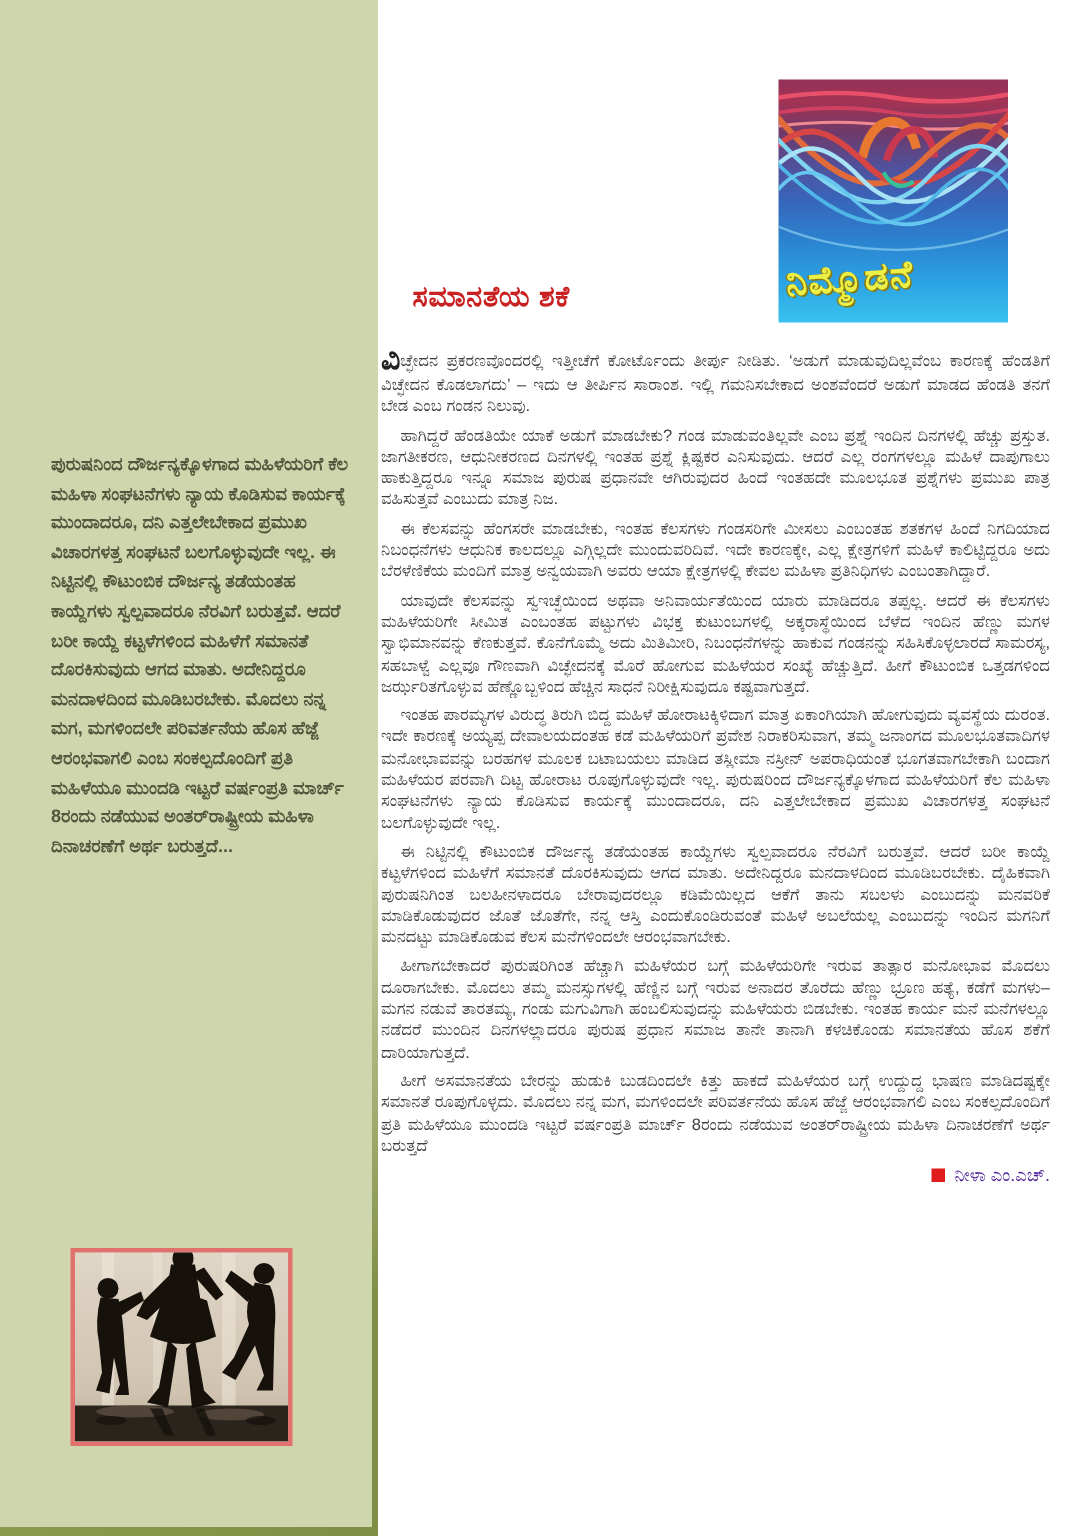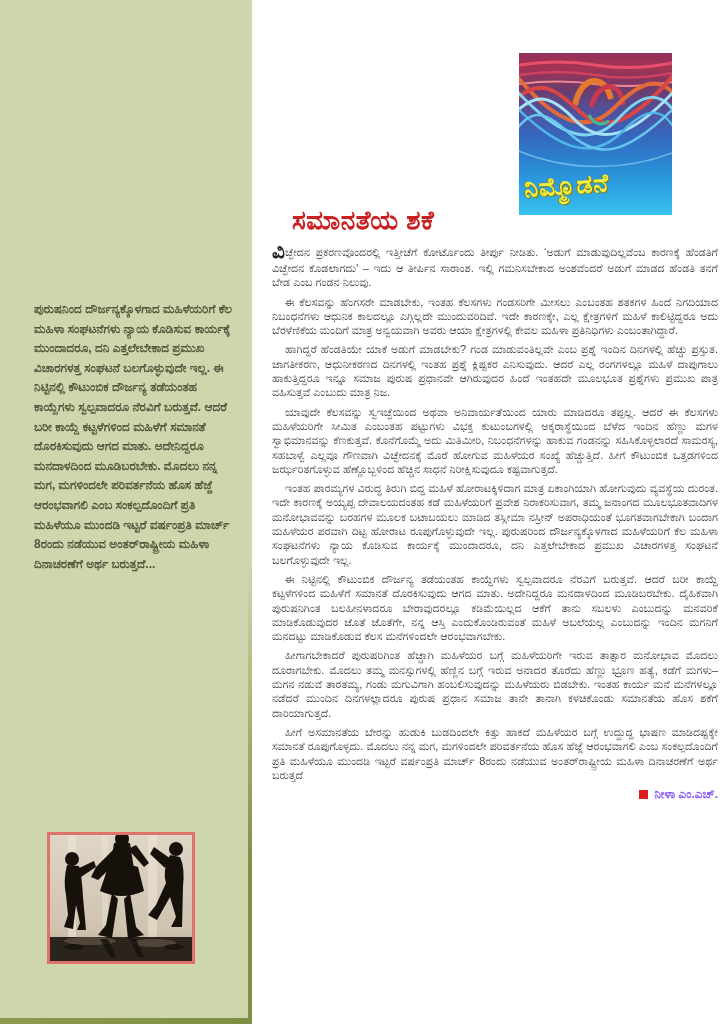--- a/index.html
+++ b/index.html
@@ -38,34 +38,34 @@
   }
   .logo svg{position:absolute;left:0;top:0;}
   .logo-text{
     position:absolute;left:5px;bottom:16px;width:145px;
     font-size:25px;font-weight:bold;color:#ecef45;
     transform:rotate(-4deg);letter-spacing:1px;
     text-shadow:1px 1px 0 #8a7a10, -1px 0 0 #8a7a10;
     white-space:nowrap;
   }
   .article-title{
-    position:absolute;left:275px;top:188px;margin:17px;
-    font-size:26px;font-weight:bold;color:#c92121;letter-spacing:0.5px;text-align:center;
+    position:absolute;left:275px;top:188px;margin:0;
+    font-size:19px;font-weight:bold;color:#c92121;letter-spacing:0.5px;text-align:center;
   }
   .article-body{
-    position:absolute;left:272px;top:230px;width:446px;
-    font-size:11px;line-height:14.3px;color:#3f3f3f;text-align:justify;margin-top:11px;
+    position:absolute;left:254px;top:230px;width:446px;
+    font-size:11px;line-height:14.3px;color:#3f3f3f;text-align:justify;
   }
   .article-body p{margin:0 0 5px 0;text-indent:13px;}
   .article-body p.lead{text-indent:0;}
   .dropcap{
     font-size:20px;font-weight:bold;color:#222;line-height:1;vertical-align:-2px;
   }
   .byline{
-    margin-top:3px;text-align:right;font-weight:bold;color:#8b5cf6;
+    margin-top:3px;text-align:right;font-weight:normal;color:#4c1d95;
     font-size:12px;text-indent:0;
   }
   .author-bullet{
     display:inline-block;width:9px;height:9px;background:#e01d1d;
     margin-right:6px;vertical-align:-1px;
   }
   .source-line{
     position:absolute;left:268px;top:955px;width:446px;
     text-align:right;font-size:10.5px;color:#4a4a4a;
   }
@@ -145,22 +145,22 @@
       <path d="M70,62 q8,14 20,6" stroke="#35c09a" stroke-width="3" fill="none"></path>
       <path d="M-5,96 C50,120 110,118 158,98" stroke="#9adcf4" stroke-width="1.5" fill="none" opacity="0.6"></path>
     </svg>
     <div class="logo-text">ನಿಮ್ಮೊಡನೆ</div>
   </div>
 
   <h1 class="article-title">ಸಮಾನತೆಯ ಶಕೆ</h1>
 
   <div class="article-body">
     <p class="lead"><span class="dropcap">ವಿ</span><span>ಚ್ಛೇದನ ಪ್ರಕರಣವೊಂದರಲ್ಲಿ ಇತ್ತೀಚೆಗೆ ಕೋರ್ಟೊಂದು ತೀರ್ಪು ನೀಡಿತು. ‘ಅಡುಗೆ ಮಾಡುವುದಿಲ್ಲವೆಂಬ ಕಾರಣಕ್ಕೆ ಹೆಂಡತಿಗೆ ವಿಚ್ಛೇದನ ಕೊಡಲಾಗದು’ – ಇದು ಆ ತೀರ್ಪಿನ ಸಾರಾಂಶ. ಇಲ್ಲಿ ಗಮನಿಸಬೇಕಾದ ಅಂಶವೆಂದರೆ ಅಡುಗೆ ಮಾಡದ ಹೆಂಡತಿ ತನಗೆ ಬೇಡ ಎಂಬ ಗಂಡನ ನಿಲುವು.</span></p>
+    <p>ಹಾಗಿದ್ದರೆ ಹೆಂಡತಿಯೇ ಯಾಕೆ ಅಡುಗೆ ಮಾಡಬೇಕು? ಗಂಡ ಮಾಡುವಂತಿಲ್ಲವೇ ಎಂಬ ಪ್ರಶ್ನೆ ಇಂದಿನ ದಿನಗಳಲ್ಲಿ ಹೆಚ್ಚು ಪ್ರಸ್ತುತ. ಜಾಗತೀಕರಣ, ಆಧುನೀಕರಣದ ದಿನಗಳಲ್ಲಿ ಇಂತಹ ಪ್ರಶ್ನೆ ಕ್ಲಿಷ್ಟಕರ ಎನಿಸುವುದು. ಆದರೆ ಎಲ್ಲ ರಂಗಗಳಲ್ಲೂ ಮಹಿಳೆ ದಾಪುಗಾಲು ಹಾಕುತ್ತಿದ್ದರೂ ಇನ್ನೂ ಸಮಾಜ ಪುರುಷ ಪ್ರಧಾನವೇ ಆಗಿರುವುದರ ಹಿಂದೆ ಇಂತಹದೇ ಮೂಲಭೂತ ಪ್ರಶ್ನೆಗಳು ಪ್ರಮುಖ ಪಾತ್ರ ವಹಿಸುತ್ತವೆ ಎಂಬುದು ಮಾತ್ರ ನಿಜ.</p>
     <p>ಈ ಕೆಲಸವನ್ನು ಹೆಂಗಸರೇ ಮಾಡಬೇಕು, ಇಂತಹ ಕೆಲಸಗಳು ಗಂಡಸರಿಗೇ ಮೀಸಲು ಎಂಬಂತಹ ಶತಕಗಳ ಹಿಂದೆ ನಿಗದಿಯಾದ ನಿಬಂಧನೆಗಳು ಆಧುನಿಕ ಕಾಲದಲ್ಲೂ ಎಗ್ಗಿಲ್ಲದೇ ಮುಂದುವರಿದಿವೆ. ಇದೇ ಕಾರಣಕ್ಕೇ, ಎಲ್ಲ ಕ್ಷೇತ್ರಗಳಿಗೆ ಮಹಿಳೆ ಕಾಲಿಟ್ಟಿದ್ದರೂ ಅದು ಬೆರಳೆಣಿಕೆಯ ಮಂದಿಗೆ ಮಾತ್ರ ಅನ್ವಯವಾಗಿ ಅವರು ಆಯಾ ಕ್ಷೇತ್ರಗಳಲ್ಲಿ ಕೇವಲ ಮಹಿಳಾ ಪ್ರತಿನಿಧಿಗಳು ಎಂಬಂತಾಗಿದ್ದಾರೆ.</p>
-    <p>ಹಾಗಿದ್ದರೆ ಹೆಂಡತಿಯೇ ಯಾಕೆ ಅಡುಗೆ ಮಾಡಬೇಕು? ಗಂಡ ಮಾಡುವಂತಿಲ್ಲವೇ ಎಂಬ ಪ್ರಶ್ನೆ ಇಂದಿನ ದಿನಗಳಲ್ಲಿ ಹೆಚ್ಚು ಪ್ರಸ್ತುತ. ಜಾಗತೀಕರಣ, ಆಧುನೀಕರಣದ ದಿನಗಳಲ್ಲಿ ಇಂತಹ ಪ್ರಶ್ನೆ ಕ್ಲಿಷ್ಟಕರ ಎನಿಸುವುದು. ಆದರೆ ಎಲ್ಲ ರಂಗಗಳಲ್ಲೂ ಮಹಿಳೆ ದಾಪುಗಾಲು ಹಾಕುತ್ತಿದ್ದರೂ ಇನ್ನೂ ಸಮಾಜ ಪುರುಷ ಪ್ರಧಾನವೇ ಆಗಿರುವುದರ ಹಿಂದೆ ಇಂತಹದೇ ಮೂಲಭೂತ ಪ್ರಶ್ನೆಗಳು ಪ್ರಮುಖ ಪಾತ್ರ ವಹಿಸುತ್ತವೆ ಎಂಬುದು ಮಾತ್ರ ನಿಜ.</p>
     <p>ಯಾವುದೇ ಕೆಲಸವನ್ನು ಸ್ವಇಚ್ಛೆಯಿಂದ ಅಥವಾ ಅನಿವಾರ್ಯತೆಯಿಂದ ಯಾರು ಮಾಡಿದರೂ ತಪ್ಪಲ್ಲ. ಆದರೆ ಈ ಕೆಲಸಗಳು ಮಹಿಳೆಯರಿಗೇ ಸೀಮಿತ ಎಂಬಂತಹ ಪಟ್ಟುಗಳು ವಿಭಕ್ತ ಕುಟುಂಬಗಳಲ್ಲಿ ಅಕ್ಕರಾಸ್ಥೆಯಿಂದ ಬೆಳೆದ ಇಂದಿನ ಹೆಣ್ಣು ಮಗಳ ಸ್ವಾಭಿಮಾನವನ್ನು ಕೆಣಕುತ್ತವೆ. ಕೊನೆಗೊಮ್ಮೆ ಅದು ಮಿತಿಮೀರಿ, ನಿಬಂಧನೆಗಳನ್ನು ಹಾಕುವ ಗಂಡನನ್ನು ಸಹಿಸಿಕೊಳ್ಳಲಾರದೆ ಸಾಮರಸ್ಯ, ಸಹಬಾಳ್ವೆ ಎಲ್ಲವೂ ಗೌಣವಾಗಿ ವಿಚ್ಛೇದನಕ್ಕೆ ಮೊರೆ ಹೋಗುವ ಮಹಿಳೆಯರ ಸಂಖ್ಯೆ ಹೆಚ್ಚುತ್ತಿದೆ. ಹೀಗೆ ಕೌಟುಂಬಿಕ ಒತ್ತಡಗಳಿಂದ ಜರ್ಝರಿತಗೊಳ್ಳುವ ಹೆಣ್ಣೊಬ್ಬಳಿಂದ ಹೆಚ್ಚಿನ ಸಾಧನೆ ನಿರೀಕ್ಷಿಸುವುದೂ ಕಷ್ಟವಾಗುತ್ತದೆ.</p>
     <p>ಇಂತಹ ಪಾರಮ್ಯಗಳ ವಿರುದ್ಧ ತಿರುಗಿ ಬಿದ್ದ ಮಹಿಳೆ ಹೋರಾಟಕ್ಕಿಳಿದಾಗ ಮಾತ್ರ ಏಕಾಂಗಿಯಾಗಿ ಹೋಗುವುದು ವ್ಯವಸ್ಥೆಯ ದುರಂತ. ಇದೇ ಕಾರಣಕ್ಕೆ ಅಯ್ಯಪ್ಪ ದೇವಾಲಯದಂತಹ ಕಡೆ ಮಹಿಳೆಯರಿಗೆ ಪ್ರವೇಶ ನಿರಾಕರಿಸುವಾಗ, ತಮ್ಮ ಜನಾಂಗದ ಮೂಲಭೂತವಾದಿಗಳ ಮನೋಭಾವವನ್ನು ಬರಹಗಳ ಮೂಲಕ ಬಟಾಬಯಲು ಮಾಡಿದ ತಸ್ಲೀಮಾ ನಸ್ರೀನ್ ಅಪರಾಧಿಯಂತೆ ಭೂಗತವಾಗಬೇಕಾಗಿ ಬಂದಾಗ ಮಹಿಳೆಯರ ಪರವಾಗಿ ದಿಟ್ಟ ಹೋರಾಟ ರೂಪುಗೊಳ್ಳುವುದೇ ಇಲ್ಲ. ಪುರುಷರಿಂದ ದೌರ್ಜನ್ಯಕ್ಕೊಳಗಾದ ಮಹಿಳೆಯರಿಗೆ ಕೆಲ ಮಹಿಳಾ ಸಂಘಟನೆಗಳು ನ್ಯಾಯ ಕೊಡಿಸುವ ಕಾರ್ಯಕ್ಕೆ ಮುಂದಾದರೂ, ದನಿ ಎತ್ತಲೇಬೇಕಾದ ಪ್ರಮುಖ ವಿಚಾರಗಳತ್ತ ಸಂಘಟನೆ ಬಲಗೊಳ್ಳುವುದೇ ಇಲ್ಲ.</p>
     <p>ಈ ನಿಟ್ಟಿನಲ್ಲಿ ಕೌಟುಂಬಿಕ ದೌರ್ಜನ್ಯ ತಡೆಯಂತಹ ಕಾಯ್ದೆಗಳು ಸ್ವಲ್ಪವಾದರೂ ನೆರವಿಗೆ ಬರುತ್ತವೆ. ಆದರೆ ಬರೀ ಕಾಯ್ದೆ ಕಟ್ಟಳೆಗಳಿಂದ ಮಹಿಳೆಗೆ ಸಮಾನತೆ ದೊರಕಿಸುವುದು ಆಗದ ಮಾತು. ಅದೇನಿದ್ದರೂ ಮನದಾಳದಿಂದ ಮೂಡಿಬರಬೇಕು. ದೈಹಿಕವಾಗಿ ಪುರುಷನಿಗಿಂತ ಬಲಹೀನಳಾದರೂ ಬೇರಾವುದರಲ್ಲೂ ಕಡಿಮೆಯಿಲ್ಲದ ಆಕೆಗೆ ತಾನು ಸಬಲಳು ಎಂಬುದನ್ನು ಮನವರಿಕೆ ಮಾಡಿಕೊಡುವುದರ ಜೊತೆ ಜೊತೆಗೇ, ನನ್ನ ಆಸ್ತಿ ಎಂದುಕೊಂಡಿರುವಂತೆ ಮಹಿಳೆ ಅಬಲೆಯಲ್ಲ ಎಂಬುದನ್ನು ಇಂದಿನ ಮಗನಿಗೆ ಮನದಟ್ಟು ಮಾಡಿಕೊಡುವ ಕೆಲಸ ಮನೆಗಳಿಂದಲೇ ಆರಂಭವಾಗಬೇಕು.</p>
     <p>ಹೀಗಾಗಬೇಕಾದರೆ ಪುರುಷರಿಗಿಂತ ಹೆಚ್ಚಾಗಿ ಮಹಿಳೆಯರ ಬಗ್ಗೆ ಮಹಿಳೆಯರಿಗೇ ಇರುವ ತಾತ್ಸಾರ ಮನೋಭಾವ ಮೊದಲು ದೂರಾಗಬೇಕು. ಮೊದಲು ತಮ್ಮ ಮನಸ್ಸುಗಳಲ್ಲಿ ಹೆಣ್ಣಿನ ಬಗ್ಗೆ ಇರುವ ಅನಾದರ ತೊರೆದು ಹೆಣ್ಣು ಭ್ರೂಣ ಹತ್ಯೆ, ಕಡೆಗೆ ಮಗಳು– ಮಗನ ನಡುವೆ ತಾರತಮ್ಯ, ಗಂಡು ಮಗುವಿಗಾಗಿ ಹಂಬಲಿಸುವುದನ್ನು ಮಹಿಳೆಯರು ಬಿಡಬೇಕು. ಇಂತಹ ಕಾರ್ಯ ಮನೆ ಮನೆಗಳಲ್ಲೂ ನಡೆದರೆ ಮುಂದಿನ ದಿನಗಳಲ್ಲಾದರೂ ಪುರುಷ ಪ್ರಧಾನ ಸಮಾಜ ತಾನೇ ತಾನಾಗಿ ಕಳಚಿಕೊಂಡು ಸಮಾನತೆಯ ಹೊಸ ಶಕೆಗೆ ದಾರಿಯಾಗುತ್ತದೆ.</p>
     <p>ಹೀಗೆ ಅಸಮಾನತೆಯ ಬೇರನ್ನು ಹುಡುಕಿ ಬುಡದಿಂದಲೇ ಕಿತ್ತು ಹಾಕದೆ ಮಹಿಳೆಯರ ಬಗ್ಗೆ ಉದ್ದುದ್ದ ಭಾಷಣ ಮಾಡಿದಷ್ಟಕ್ಕೇ ಸಮಾನತೆ ರೂಪುಗೊಳ್ಳದು. ಮೊದಲು ನನ್ನ ಮಗ, ಮಗಳಿಂದಲೇ ಪರಿವರ್ತನೆಯ ಹೊಸ ಹೆಜ್ಜೆ ಆರಂಭವಾಗಲಿ ಎಂಬ ಸಂಕಲ್ಪದೊಂದಿಗೆ ಪ್ರತಿ ಮಹಿಳೆಯೂ ಮುಂದಡಿ ಇಟ್ಟರೆ ವರ್ಷಂಪ್ರತಿ ಮಾರ್ಚ್ 8ರಂದು ನಡೆಯುವ ಅಂತರ್‌ರಾಷ್ಟ್ರೀಯ ಮಹಿಳಾ ದಿನಾಚರಣೆಗೆ ಅರ್ಥ ಬರುತ್ತದೆ</p>
     <div class="byline">
       <span class="author-bullet"></span><span>ನೀಳಾ ಎಂ.ಎಚ್.</span>
     </div>
   </div>
 

